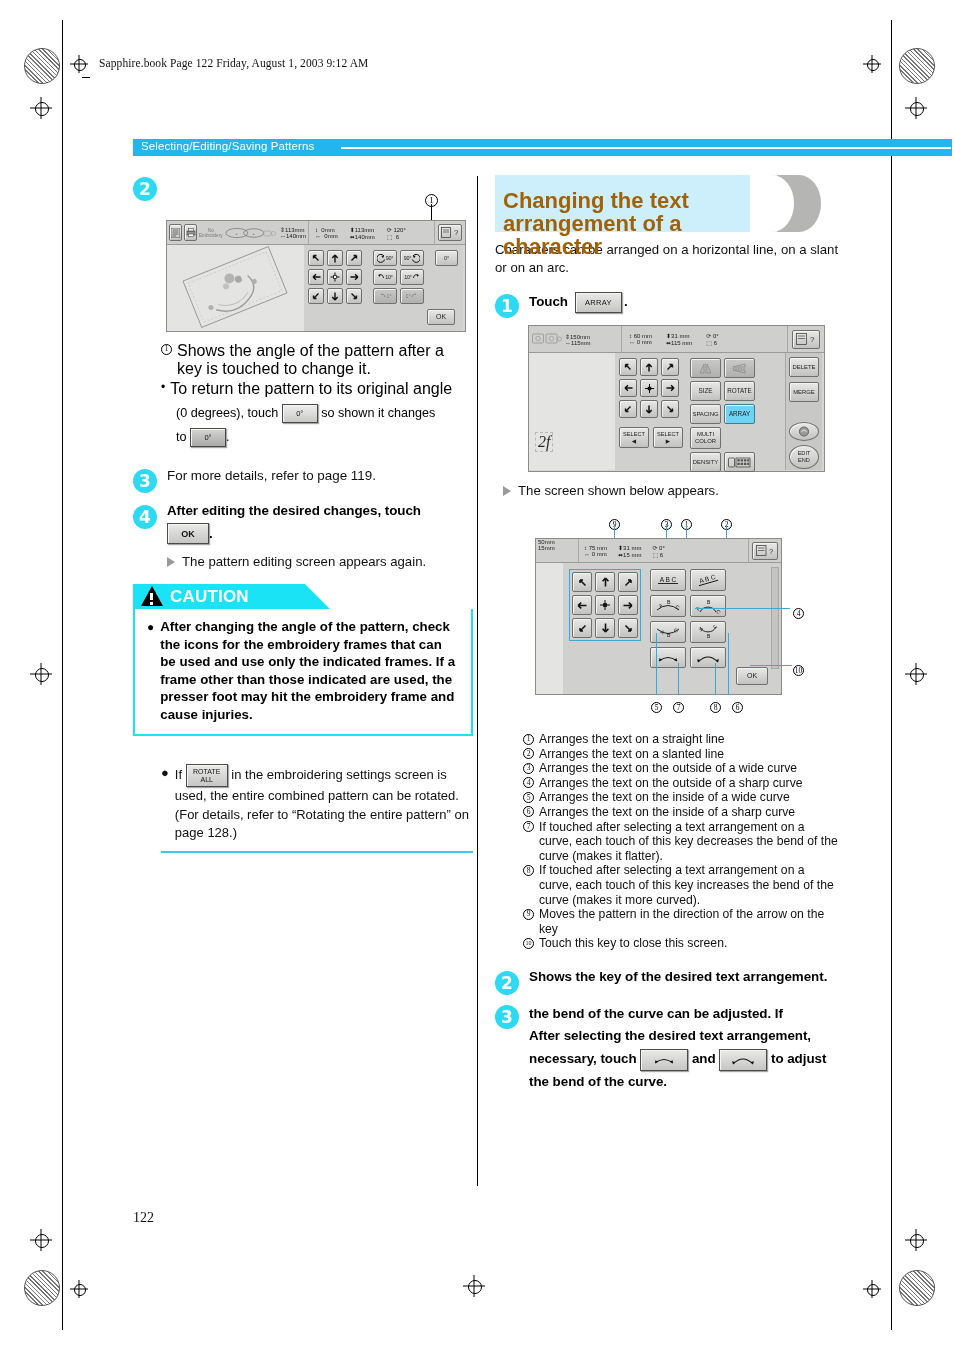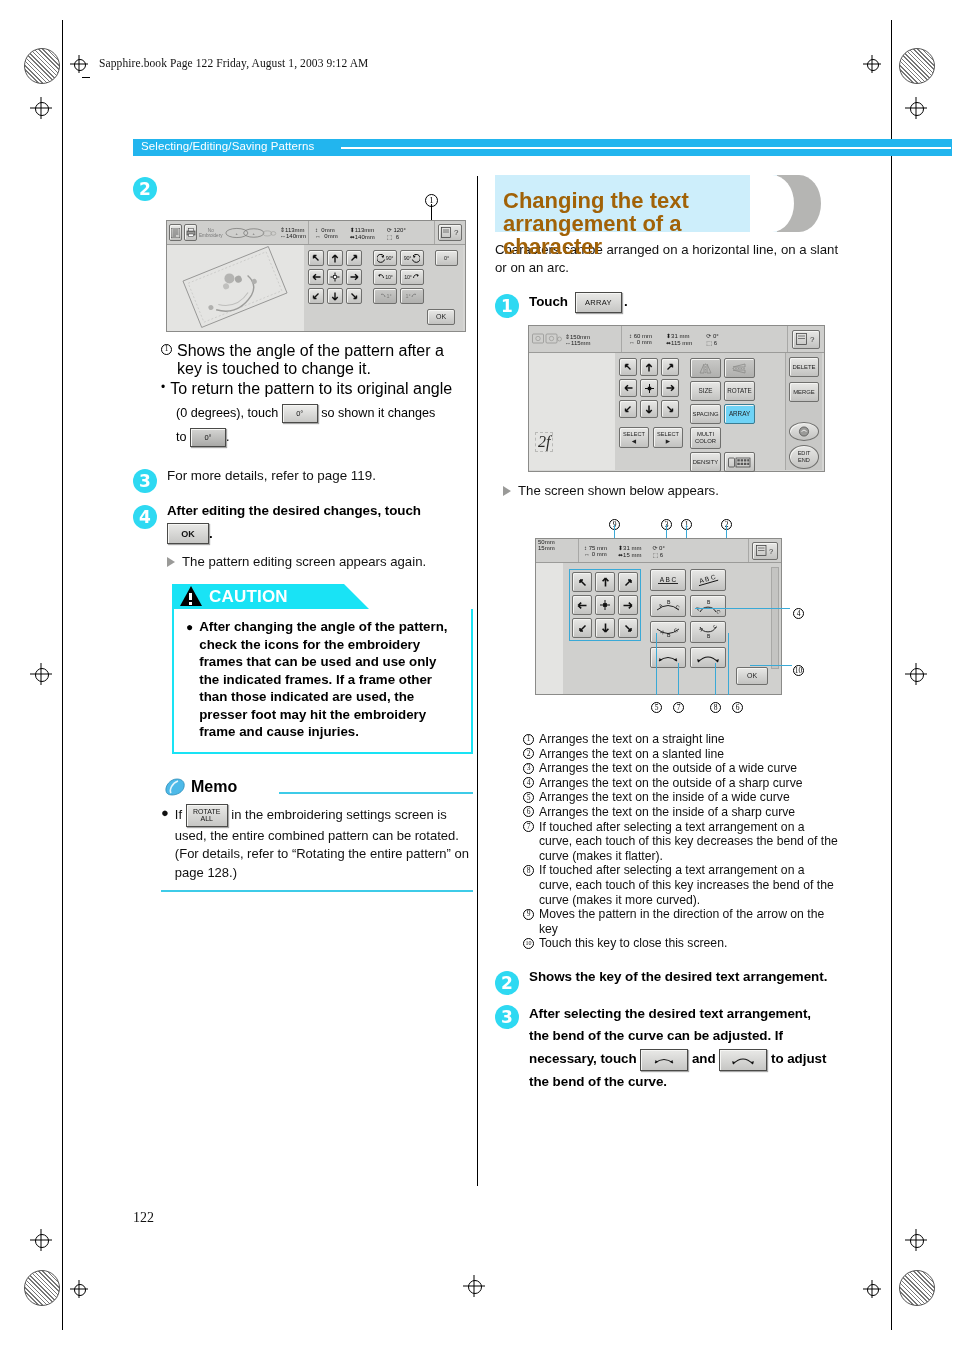--- a/index.html
+++ b/index.html
@@ -99,21 +99,21 @@
   .chip{
     display:inline-flex;align-items:center;justify-content:center;
     background:linear-gradient(#e9e9e7,#c6c6c4);
     border:1px solid #4a4a48;vertical-align:middle;
     font-size:7.5px;color:#111;padding:0 3px;
     box-shadow:inset 1px 1px 0 #f6f6f4, 1px 1px 1px rgba(0,0,0,.35);
     font-family:"Liberation Sans", sans-serif;
   }
 
   
-  .caution-wrap{position:relative;margin-top:10px;margin-left:39px;}
+  .caution-wrap{position:relative;margin-top:10px;}
   .caution-tab{
     position:relative;height:25px;width:172px;background:#19e3f5;
     display:flex;align-items:center;
   }
   .caution-tab:after{
     content:"";position:absolute;right:-25px;top:0;border-style:solid;
     border-width:0 25px 25px 0;border-color:transparent transparent #19e3f5 transparent;
   }
   .caution-title{color:#fff;font-weight:bold;font-size:17px;margin-left:37px;
                  font-family:"Liberation Sans", sans-serif;letter-spacing:.2px;}
@@ -462,28 +462,20 @@
       </div>
       <div class="caution-box">
         <div class="caution-item">
           <span class="bullet">●</span>
           <span>After changing the angle of the pattern, check the icons for the embroidery frames that can be used and use only the indicated frames. If a frame other than those indicated are used, the presser foot may hit the embroidery frame and cause injuries.</span>
         </div>
       </div>
     </div>
 
     <div class="memo-wrap" style="margin-left:28px;width:312px;">
-      <div class="memo-head">
-        <svg class="memo-icon" width="24" height="20" viewBox="0 0 24 20">
-          <path d="M3 14 C2 9 7 2 14 2 C20 2 22 6 21 10 C20 15 14 18 9 18 C5.5 18 3.4 16.6 3 14 Z" fill="#4db9e8" stroke="#2a8cb8" stroke-width=".8"></path>
-          <path d="M8 16 C6 13 9 6 15 4" fill="none" stroke="#fff" stroke-width="1.6" opacity=".85"></path>
-        </svg>
-        <div class="memo-title">Memo</div>
-        <div class="memo-rule"></div>
-      </div>
       <div class="memo-body">
         <div style="display:flex;">
           <span style="margin-right:6px;">●</span>
           <span style="flex:1;">
             <span>If</span>
             <span class="chip" style="width:34px;height:21px;flex-direction:column;line-height:7.5px;font-size:7px;">
               <span>ROTATE</span>
               <span>ALL</span>
             </span>
             <span>in the embroidering settings</span>
@@ -938,22 +930,22 @@
     <div class="step" style="margin-top:18px;">
       <div class="stepnum">2</div>
       <div class="stepbody">
         <div class="steptitle">Shows the key of the desired text arrangement.</div>
       </div>
     </div>
 
     <div class="step" style="margin-top:18px;">
       <div class="stepnum">3</div>
       <div class="stepbody">
+        <div class="steptitle" style="line-height:22px;">the bend of the curve can be adjusted. If</div>
         <div class="steptitle" style="line-height:22px;">After selecting the desired text arrangement,</div>
-        <div class="steptitle" style="line-height:22px;">the bend of the curve can be adjusted. If</div>
         <div class="steptitle" style="line-height:24px;">
           <span>necessary, touch</span>
           <span class="chip" style="width:40px;height:20px;">
             <svg width="30" height="12" viewBox="0 0 30 12">
                 <path d="M6 9 Q15 2 24 9" fill="none" stroke="#111" stroke-width="1.1"></path>
                 <path d="M6 9 L6.5 6 L9 8 Z" fill="#111"></path>
                 <path d="M24 9 L23.5 6 L21 8 Z" fill="#111"></path>
               </svg>
           </span>
           <span>and</span>

